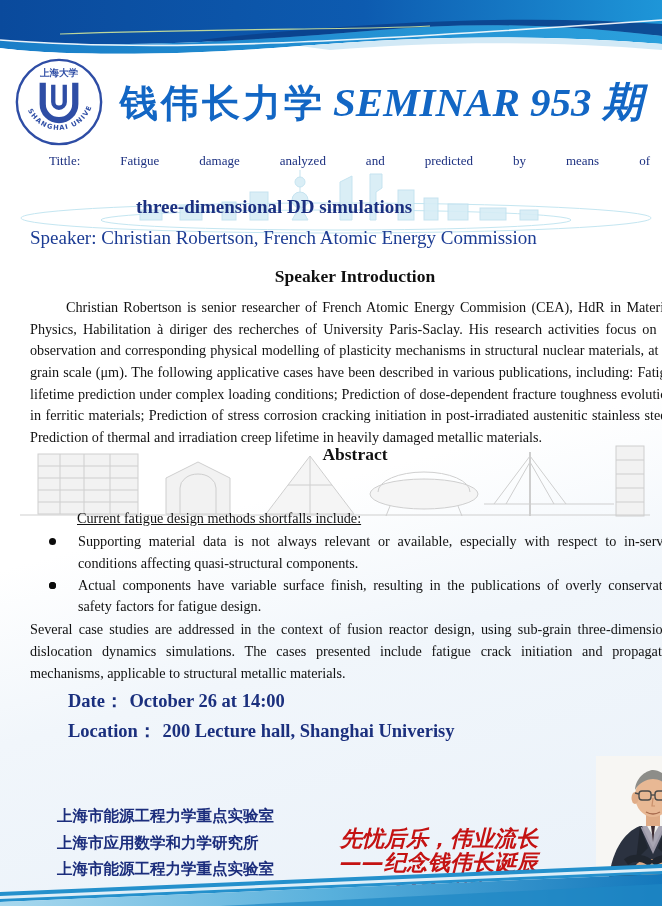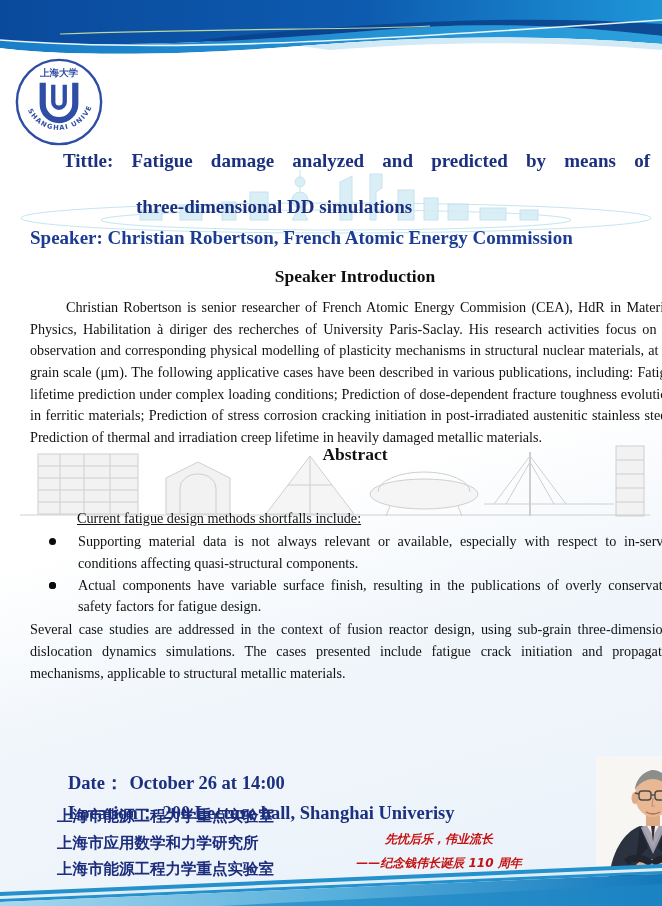--- a/index.html
+++ b/index.html
@@ -12,55 +12,55 @@
   .header-wave{position:absolute;top:0;left:0;width:662px;height:58px;}
   
   .brand-row{position:absolute;top:58px;left:14px;height:88px;display:flex;align-items:center;gap:16px;}
   .logo{width:90px;height:90px;flex:0 0 auto;}
   .brand-title{white-space:nowrap;}
   .brand-cn{font-family:"DejaVu Sans",sans-serif;font-weight:900;font-size:38px;color:#1266c4;letter-spacing:3px;}
   .brand-en{font-family:"Liberation Serif",serif;font-style:italic;font-weight:bold;font-size:41px;color:#1266c4;margin-left:8px;}
   
   .skyline-wm{position:absolute;top:162px;left:0;width:662px;height:82px;z-index:0;}
   
-  .title-line1{position:absolute;top:146px;left:63px;right:60px;z-index:1;
-    font-weight:bold;font-size:19px;line-height:30px;color:#1c3080;
+  .title-line1{position:absolute;top:146px;left:49px;right:60px;z-index:1;
+    font-weight:normal;font-size:13px;line-height:30px;color:#1c3080;
     text-align:justify;text-align-last:justify;}
   .title-line2{position:absolute;top:184px;left:136px;z-index:1;
     font-weight:bold;font-size:19px;line-height:30px;color:#1c3080;margin-top:8px;}
   
   .speaker-line{position:absolute;top:227px;left:30px;z-index:1;
-    font-weight:bold;font-size:19px;color:#1c3c94;}
+    font-weight:normal;font-size:19px;color:#1c3c94;}
   
   .sec-heading{position:absolute;left:0;right:0;text-align:center;z-index:1;
     font-weight:bold;font-size:17.5px;color:#101010;}
   .intro-heading{top:266px;}
   .abstract-heading{top:444px;}
   
   .intro-text{position:absolute;top:283px;left:30px;right:30px;z-index:1;
     font-size:14.2px;line-height:21.6px;text-align:justify;text-indent:36px;}
   
   .campus-wm{position:absolute;top:436px;left:0;width:662px;height:86px;z-index:0;}
   
   .abstract-block{position:absolute;top:507px;left:30px;right:30px;z-index:1;font-size:14.2px;}
   .abstract-lead{margin-left:47px;text-decoration:underline;line-height:22px;}
   .abstract-list{list-style:none;margin:2px 0 0 0;padding:0;}
   .abstract-list li{position:relative;padding-left:48px;text-align:justify;line-height:21.8px;}
   .bullet-dot{position:absolute;left:19px;top:7px;width:7px;height:7px;border-radius:50%;background:#0b0b0b;}
   .abstract-closing{margin-top:1px;text-align:justify;line-height:21.8px;}
   
-  .event-block{position:absolute;top:768px;left:68px;z-index:1;
+  .event-block{position:absolute;top:686px;left:68px;z-index:1;
     font-weight:bold;font-size:18.5px;line-height:30px;color:#1b307e;}
   .event-label{margin-right:6px;}
   
   .orgs{position:absolute;top:803px;left:57px;z-index:2;
     font-family:"DejaVu Sans",sans-serif;font-weight:bold;font-size:15.5px;line-height:26.5px;color:#1b2d7c;}
   .calligraphy{position:absolute;top:827px;left:328px;width:222px;z-index:2;text-align:center;
     font-family:"DejaVu Sans",sans-serif;font-style:italic;font-weight:bold;
-    font-size:12px;line-height:24px;color:#c41212;}
+    font-size:22px;line-height:24px;color:#c41212;}
   .portrait{position:absolute;top:756px;right:0;width:114px;height:131px;z-index:1;}
   
   .bottom-wave{position:absolute;bottom:0;left:0;width:662px;height:42px;z-index:5;}
 </style>
 </head>
 <body>
 
 <div class="page">
 
   <svg class="header-wave" viewBox="0 0 662 58" preserveAspectRatio="none">
@@ -91,20 +91,23 @@
         <path id="arcpath" d="M 13 52 A 36 36 0 0 0 81 52"></path>
       </defs>
       <circle cx="47" cy="47" r="44" fill="#ffffff" stroke="#2e4da5" stroke-width="2.5"></circle>
       <text x="47" y="20" text-anchor="middle" font-size="10" font-weight="bold" fill="#2e4da5" font-family="DejaVu Sans, sans-serif">上海大学</text>
       <path d="M30 27 V49 a17 17 0 0 0 34 0 V27" fill="none" stroke="#2e4da5" stroke-width="6.5"></path>
       <path d="M41 29 V47 a6 6 0 0 0 12 0 V29" fill="none" stroke="#2e4da5" stroke-width="4.5"></path>
       <text font-size="7" letter-spacing="1.2" fill="#2e4da5" font-family="DejaVu Sans, sans-serif" font-weight="bold">
         <textPath href="#arcpath" startOffset="4">SHANGHAI UNIVERSITY</textPath>
       </text>
     </svg>
+    <div class="brand-title">
+      <span class="brand-cn">钱伟长力学</span><span class="brand-en">SEMINAR 953 期</span>
+    </div>
   </div>
 
   <svg class="skyline-wm" viewBox="0 0 662 82">
     <g stroke="#c4e6f1" fill="none" stroke-width="1">
       <ellipse cx="336" cy="56" rx="315" ry="15"></ellipse>
       <ellipse cx="336" cy="58" rx="235" ry="10"></ellipse>
     </g>
     <g fill="#d6edf6" stroke="#bfe0ee" stroke-width="1" opacity="0.9">
       <line x1="300" y1="8" x2="300" y2="58" stroke="#bfe0ee"></line>
       <circle cx="300" cy="20" r="5"></circle>

